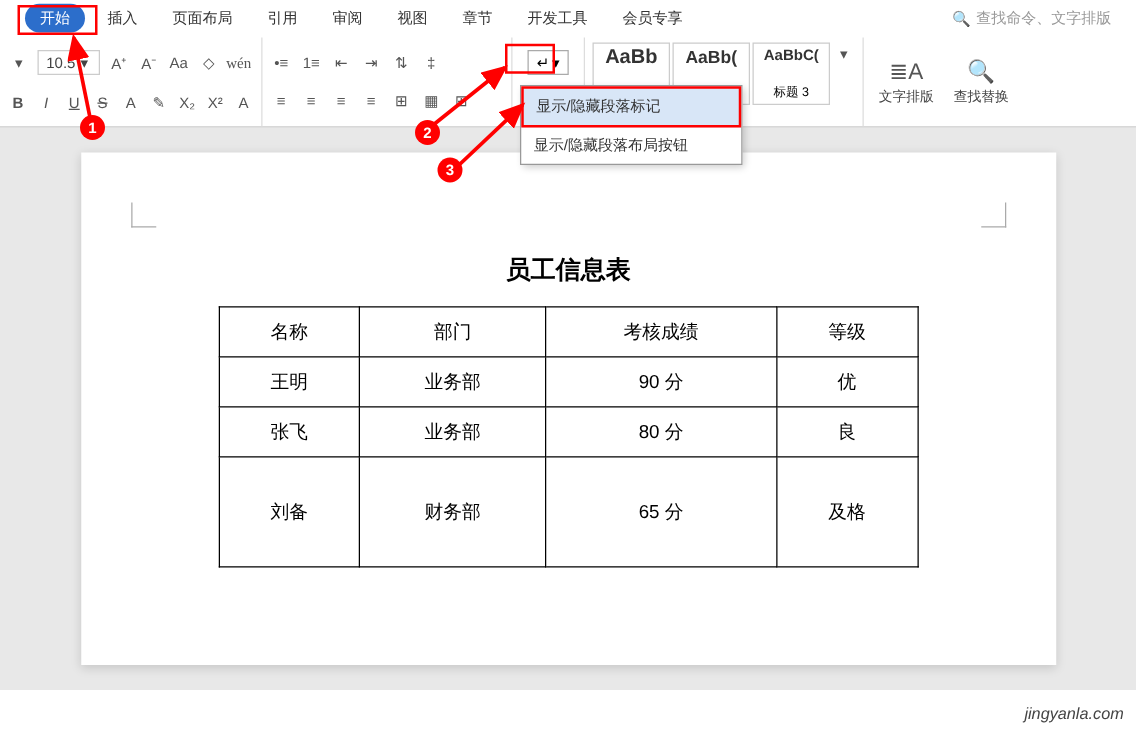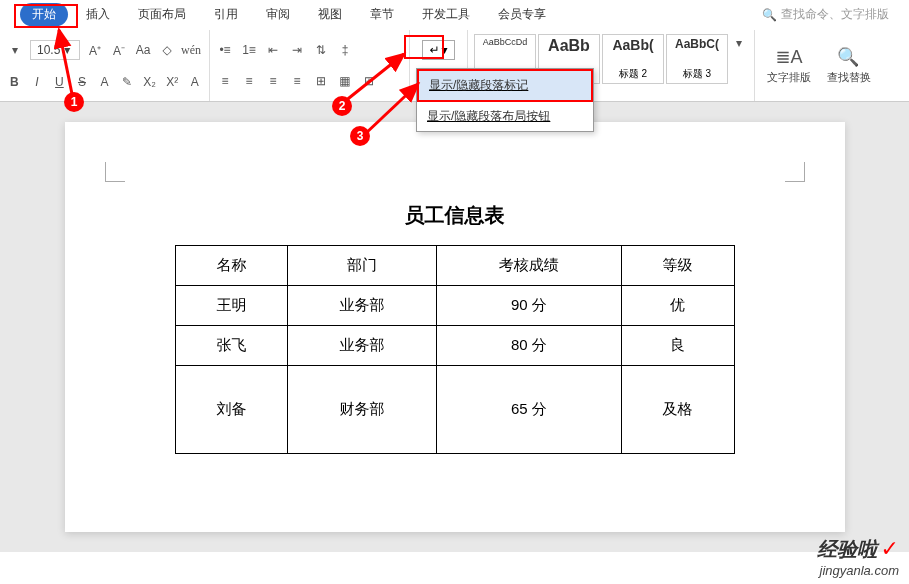--- a/index.html
+++ b/index.html
@@ -126,21 +126,20 @@
     
     .dropdown {
       position: absolute;
       top: 68px;
       left: 416px;
       width: 178px;
       background: #fff;
       border: 1px solid #999;
       box-shadow: 2px 2px 6px rgba(0,0,0,0.2);
       z-index: 10;
-      text-decoration: underline;
     }
     .dropdown-item {
       padding: 6px 10px;
       font-size: 12px;
       color: #333;
       cursor: pointer;
     }
     .dropdown-item.selected {
       background: #d8e6f7;
       border: 2px solid red;
@@ -288,24 +287,20 @@
 
   <div class="ribbon-group" style="width:58px; align-items:center;">
     <div class="paragraph-mark-btn">
       <span>↵</span>
       <span>▾</span>
     </div>
     <div style="height:20px"></div>
   </div>
 
   <div class="styles-area">
-    <div class="style-box">
-      <span class="style-preview" style="font-size:9px;">AaBbCcDd</span>
-      <span>正文</span>
-    </div>
     <div class="style-box">
       <span class="style-preview" style="font-weight:bold;font-size:16px;">AaBb</span>
       <span>标题 1</span>
     </div>
     <div class="style-box">
       <span class="style-preview" style="font-weight:bold;font-size:14px;">AaBb(</span>
       <span>标题 2</span>
     </div>
     <div class="style-box">
       <span class="style-preview" style="font-weight:bold;font-size:12px;">AaBbC(</span>
@@ -392,18 +387,14 @@
         <td>财务部</td>
         <td>65 分</td>
         <td>及格</td>
       </tr>
     </tbody>
       </table>
   </div>
 </div>
 
 <div class="watermark">
-  <div>
-    <span class="wm-cn">经验啦</span>
-    <span class="wm-check">✓</span>
-  </div>
   <div class="wm-url">jingyanla.com</div>
 </div>
 
 </body></html>

